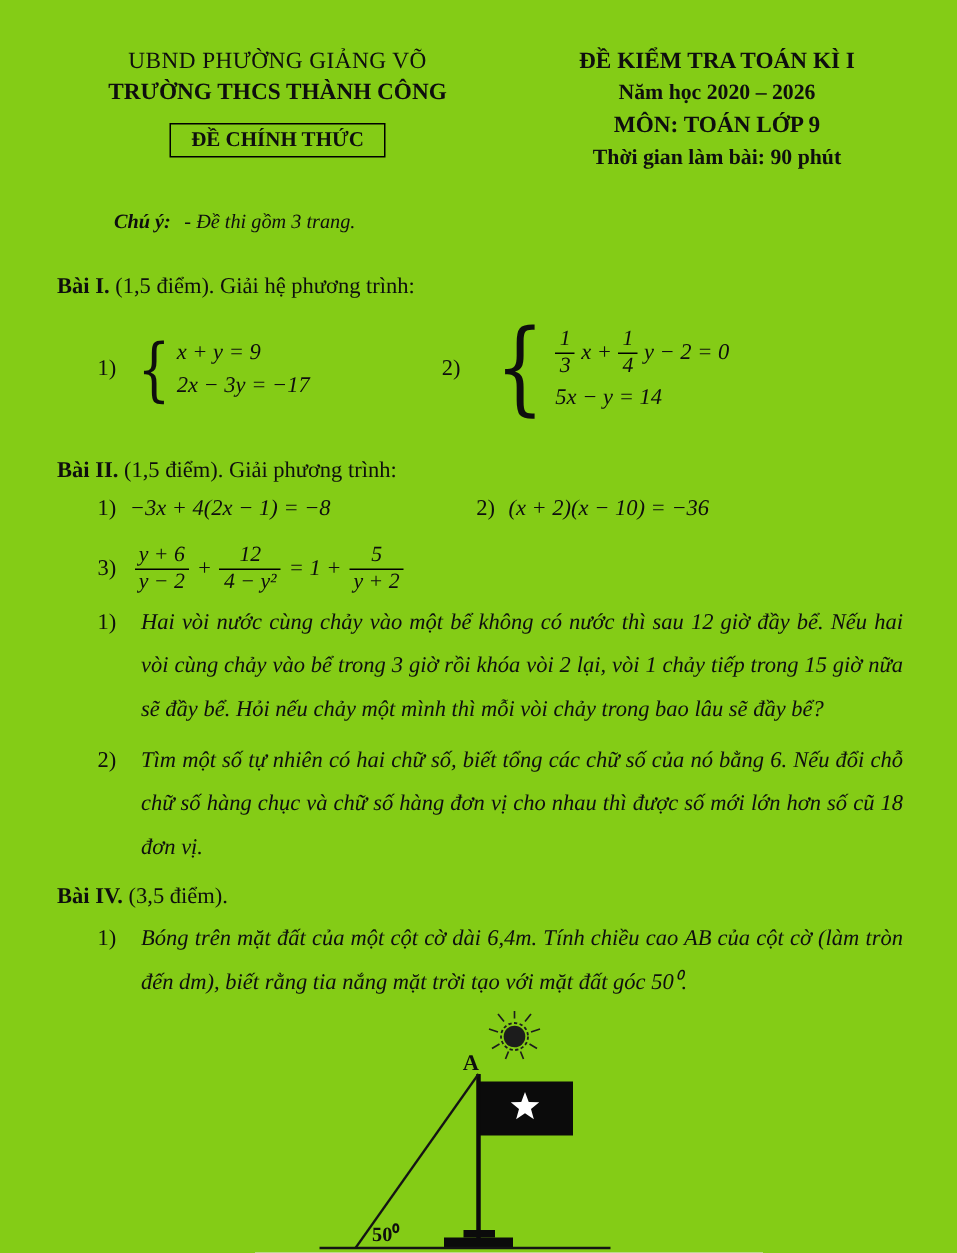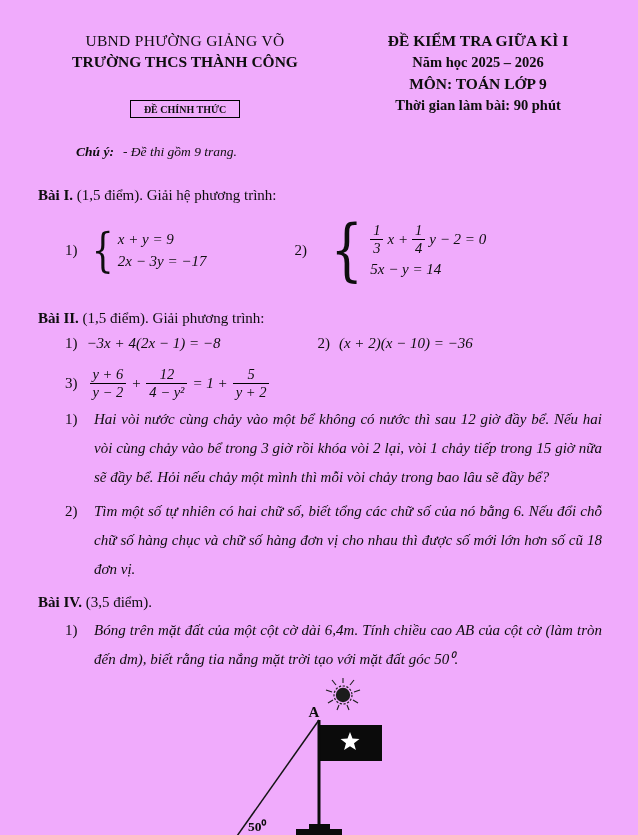--- a/index.html
+++ b/index.html
@@ -1,33 +1,33 @@
 <!DOCTYPE html>
 <html><head>
 <meta charset="utf-8">
 <style>
   html,body { margin:0; padding:0; background:#e8e8e8; }
   .page {
     position: relative;
     width: 638px; height: 835px;
     margin: 0 auto;
-    background: #f0abfc;
+    background: #84cc16;
     font-family: "Liberation Serif", serif;
     color: #0e0e0e;
     overflow: hidden;
   }
   
   .header { display:flex; justify-content:space-between; padding: 32px 26px 0 30px; }
   .header-left { width: 310px; text-align:center; }
   .hl1 { font-size: 15.5px; letter-spacing: .3px; }
   .hl2 { font-size: 15.5px; font-weight: bold; margin-top: 3px; }
   .official-box {
-    display:inline-block; margin-top: 29px;
+    display:inline-block; margin-top: 11px;
     border: 1.7px solid #000; padding: 3px 13px 2px 13px;
-    font-weight: bold; font-size: 10px;
+    font-weight: bold; font-size: 14px;
   }
   .header-right { width: 268px; text-align:center; font-weight: bold; }
   .hr1 { font-size: 15.5px; }
   .hr2 { font-size: 14.5px; margin-top: 4px; }
   .hr3 { font-size: 15.5px; margin-top: 4px; }
   .hr4 { font-size: 14.5px; margin-top: 4px; }
   
   .note { margin: 26px 0 0 38px; font-size: 13.5px; font-style: italic; }
   .note-label { font-weight: bold; margin-right: 9px; margin-left: 38px; }
   
@@ -74,29 +74,29 @@
 
   <div class="header">
     <div class="header-left">
       <div class="hl1">UBND PHƯỜNG GIẢNG VÕ</div>
       <div class="hl2">TRƯỜNG THCS THÀNH CÔNG</div>
       <div>
         <span class="official-box">ĐỀ CHÍNH THỨC</span>
       </div>
     </div>
     <div class="header-right">
-      <div class="hr1">ĐỀ KIỂM TRA GIỮA KÌ I</div>
-      <div class="hr2">Năm học 2025 – 2026</div>
+      <div class="hr1">ĐỀ KIỂM TRA TOÁN KÌ I</div>
+      <div class="hr2">Năm học 2020 – 2026</div>
       <div class="hr3">MÔN: TOÁN LỚP 9</div>
       <div class="hr4">Thời gian làm bài: 90 phút</div>
     </div>
   </div>
 
   <div class="note">
-    <span class="note-label">Chú ý:</span><span>- Đề thi gồm 9 trang.</span>
+    <span class="note-label">Chú ý:</span><span>- Đề thi gồm 3 trang.</span>
   </div>
 
   <div class="heading mt-bai1">
     <span class="b">Bài I.</span><span> (1,5 điểm). Giải hệ phương trình:</span>
   </div>
   <div class="sys-row">
     <div class="sys">
       <span class="num-label">1)</span>
       <span class="brace b1">{</span>
       <div class="sys-lines math">

